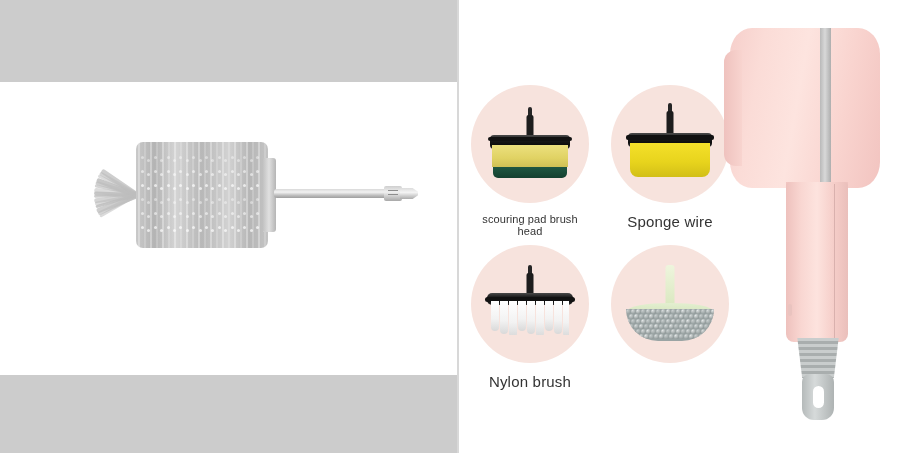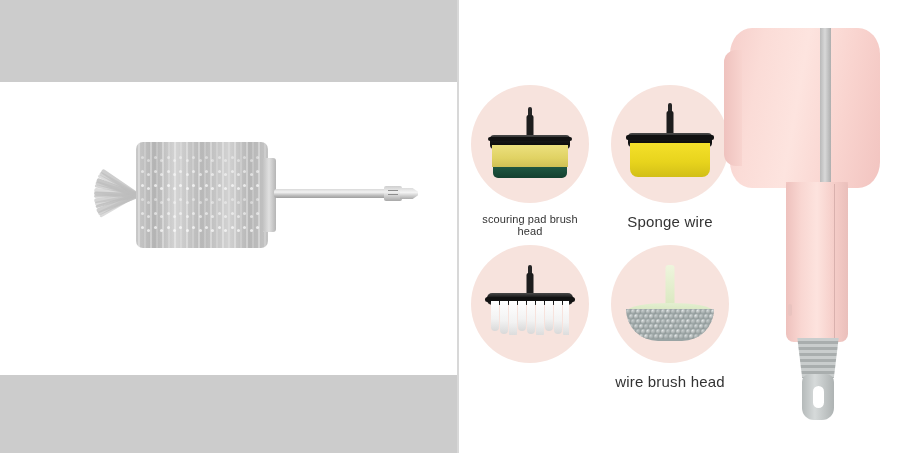--- a/index.html
+++ b/index.html
@@ -324,20 +324,21 @@
               <i style="left: 9px; height: 33px;"></i>
               <i style="left: 18px; height: 36px;"></i>
               <i style="left: 27px; height: 30px;"></i>
               <i style="left: 36px; height: 33px;"></i>
               <i style="left: 45px; height: 36px;"></i>
               <i style="left: 54px; height: 30px;"></i>
               <i style="left: 63px; height: 33px;"></i>
               <i style="left: 72px; height: 36px;"></i>
             </div>
         </div>
+        <div class="cap-label lbl-lg">Nylon brush</div>
       </div>
 
       <div class="head-cell cell-br">
         <div class="circle">
           <div class="wb-stem"></div>
           <div class="wb-disc"></div>
           <div class="wb-mesh" id="mesh">
               <i style="left: 0px; top: 0px; opacity: 0.55;"></i>
               <i style="left: 5px; top: 0px; opacity: 0.7;"></i>
               <i style="left: 10px; top: 0px; opacity: 0.85;"></i>
@@ -441,21 +442,20 @@
               <i style="left: 52.5px; top: 25px; opacity: 0.55;"></i>
               <i style="left: 57.5px; top: 25px; opacity: 0.7;"></i>
               <i style="left: 62.5px; top: 25px; opacity: 0.85;"></i>
               <i style="left: 67.5px; top: 25px; opacity: 0.55;"></i>
               <i style="left: 72.5px; top: 25px; opacity: 0.7;"></i>
               <i style="left: 77.5px; top: 25px; opacity: 0.85;"></i>
               <i style="left: 82.5px; top: 25px; opacity: 0.55;"></i>
               <i style="left: 87.5px; top: 25px; opacity: 0.7;"></i>
             </div>
         </div>
-        <div class="cap-label lbl-lg">wire brush head</div>
       </div>
     </div>
 
     <div class="device">
       <div class="dev-head"></div>
       <div class="dev-head-lcap"></div>
       <div class="dev-ring"></div>
       <div class="dev-neck"></div>
       <div class="dev-handle"></div>
       <div class="dev-handle-seam"></div>

